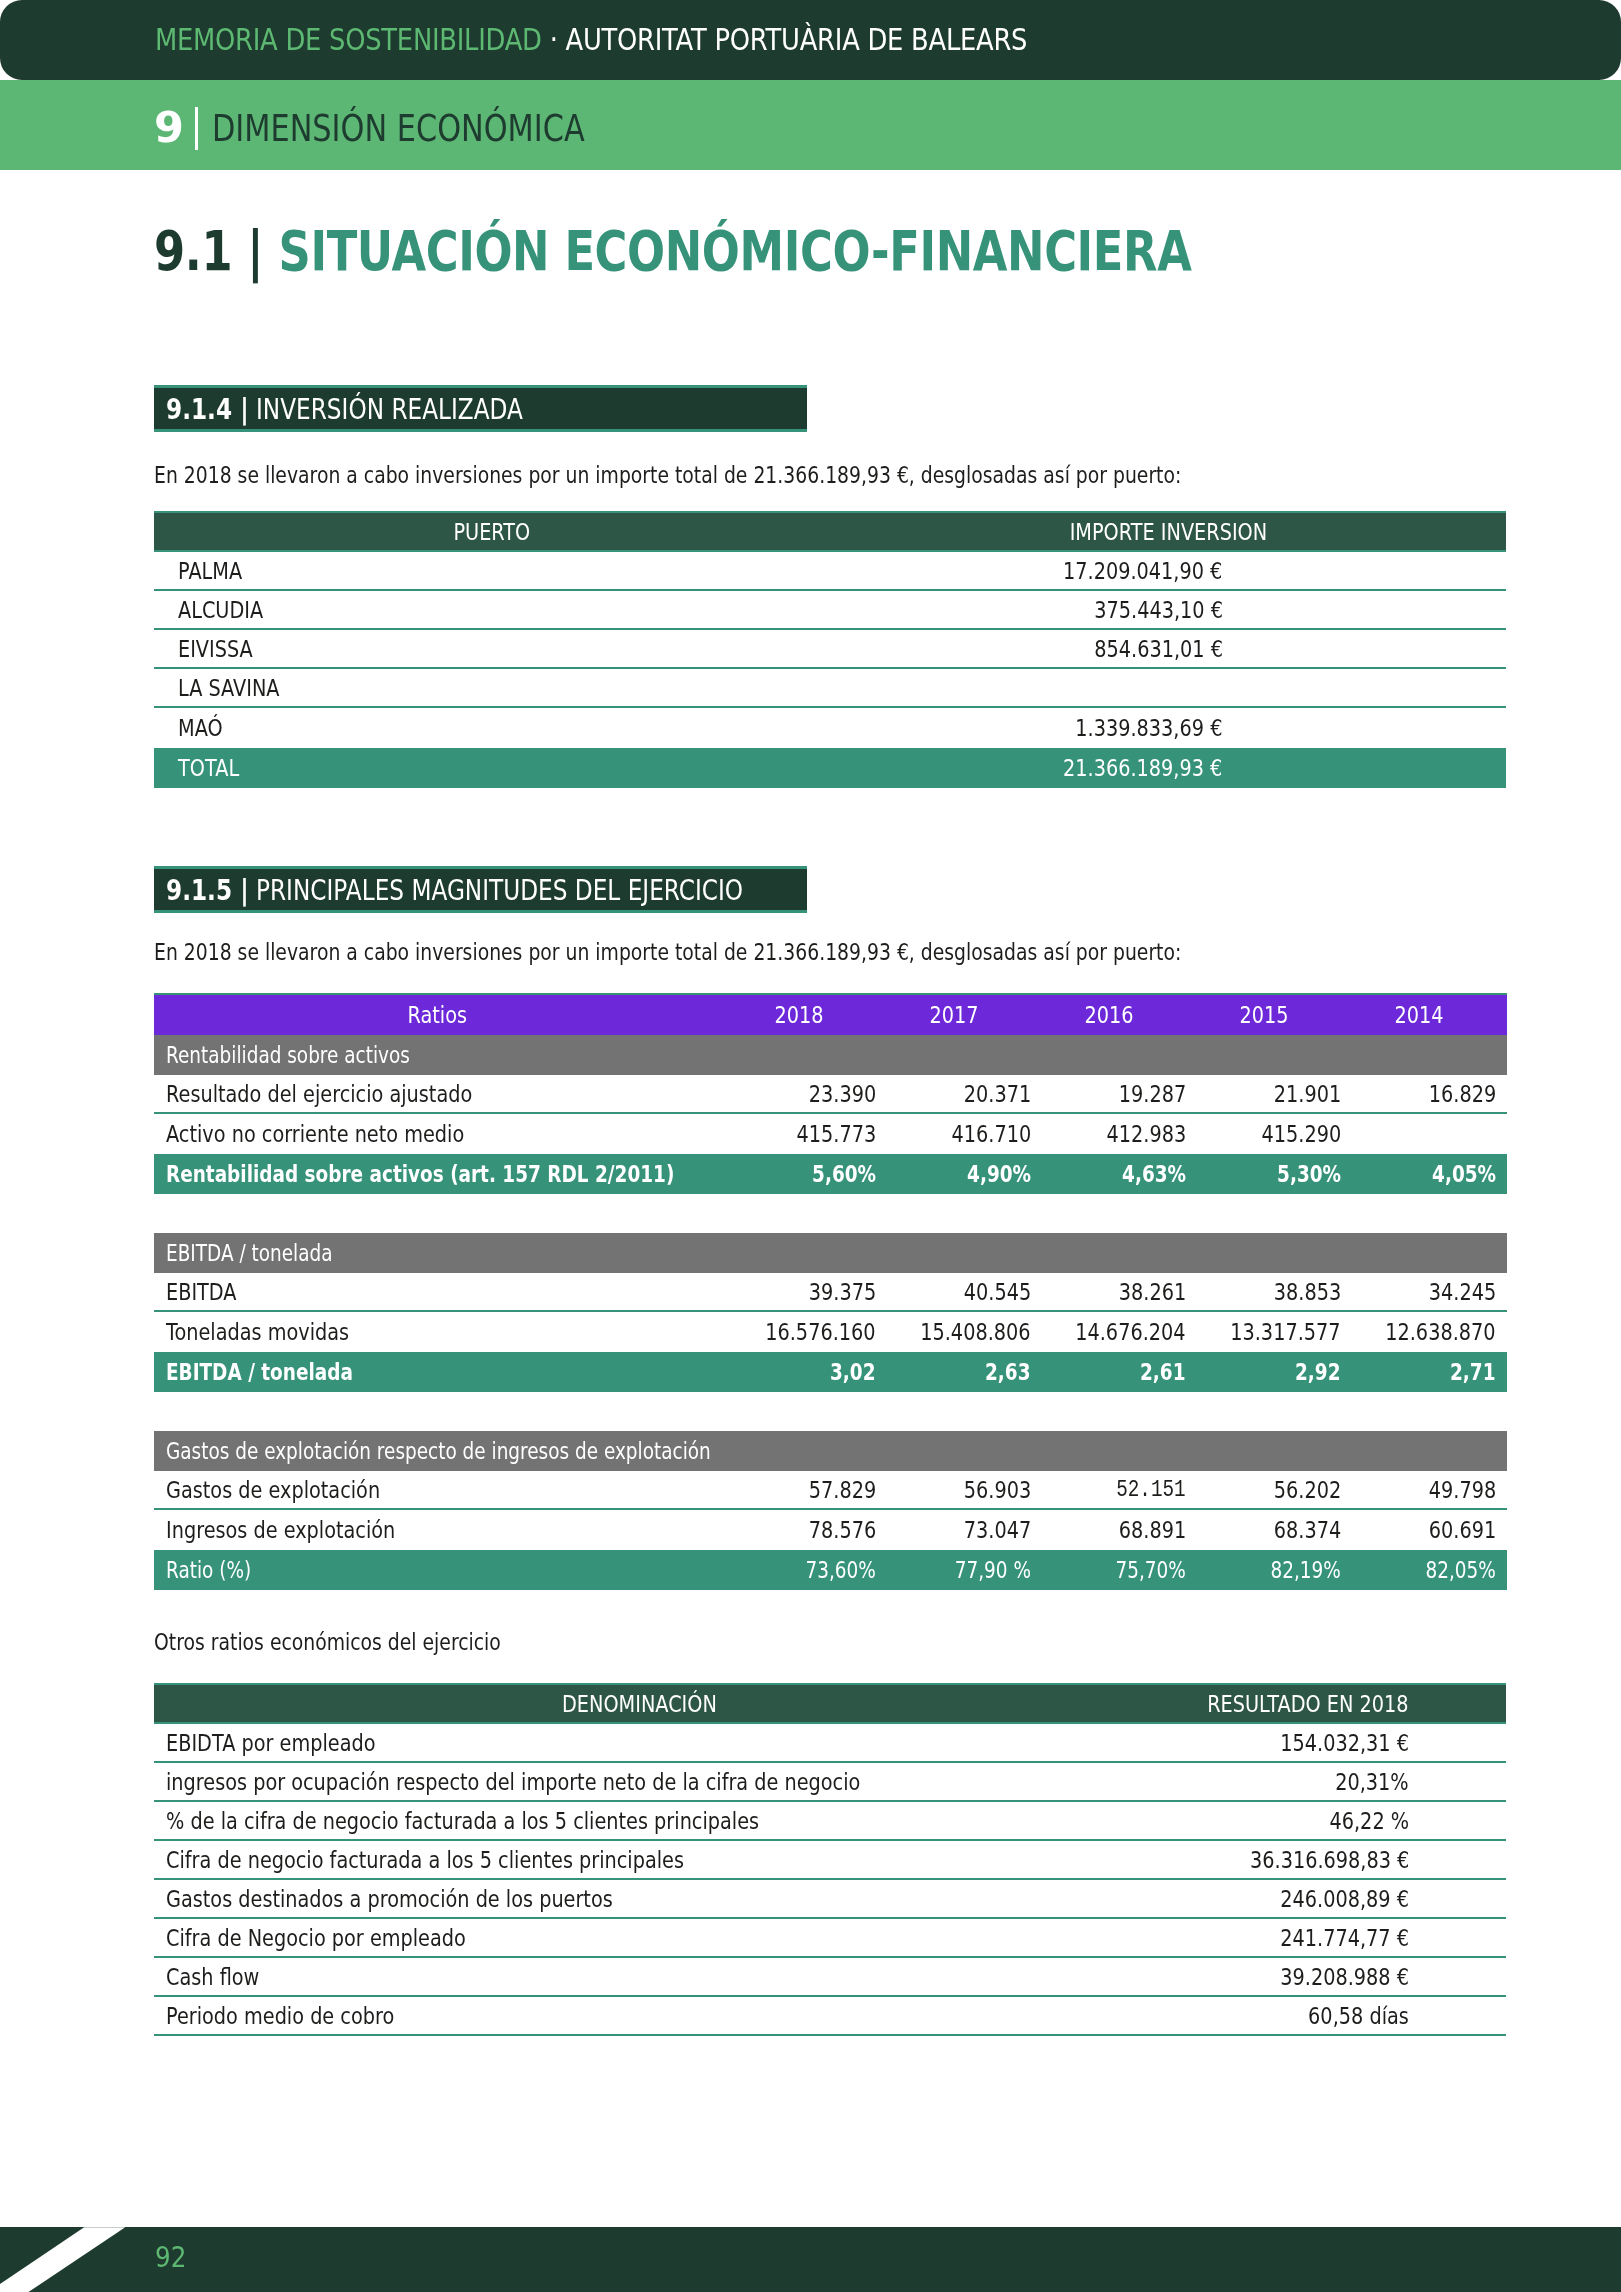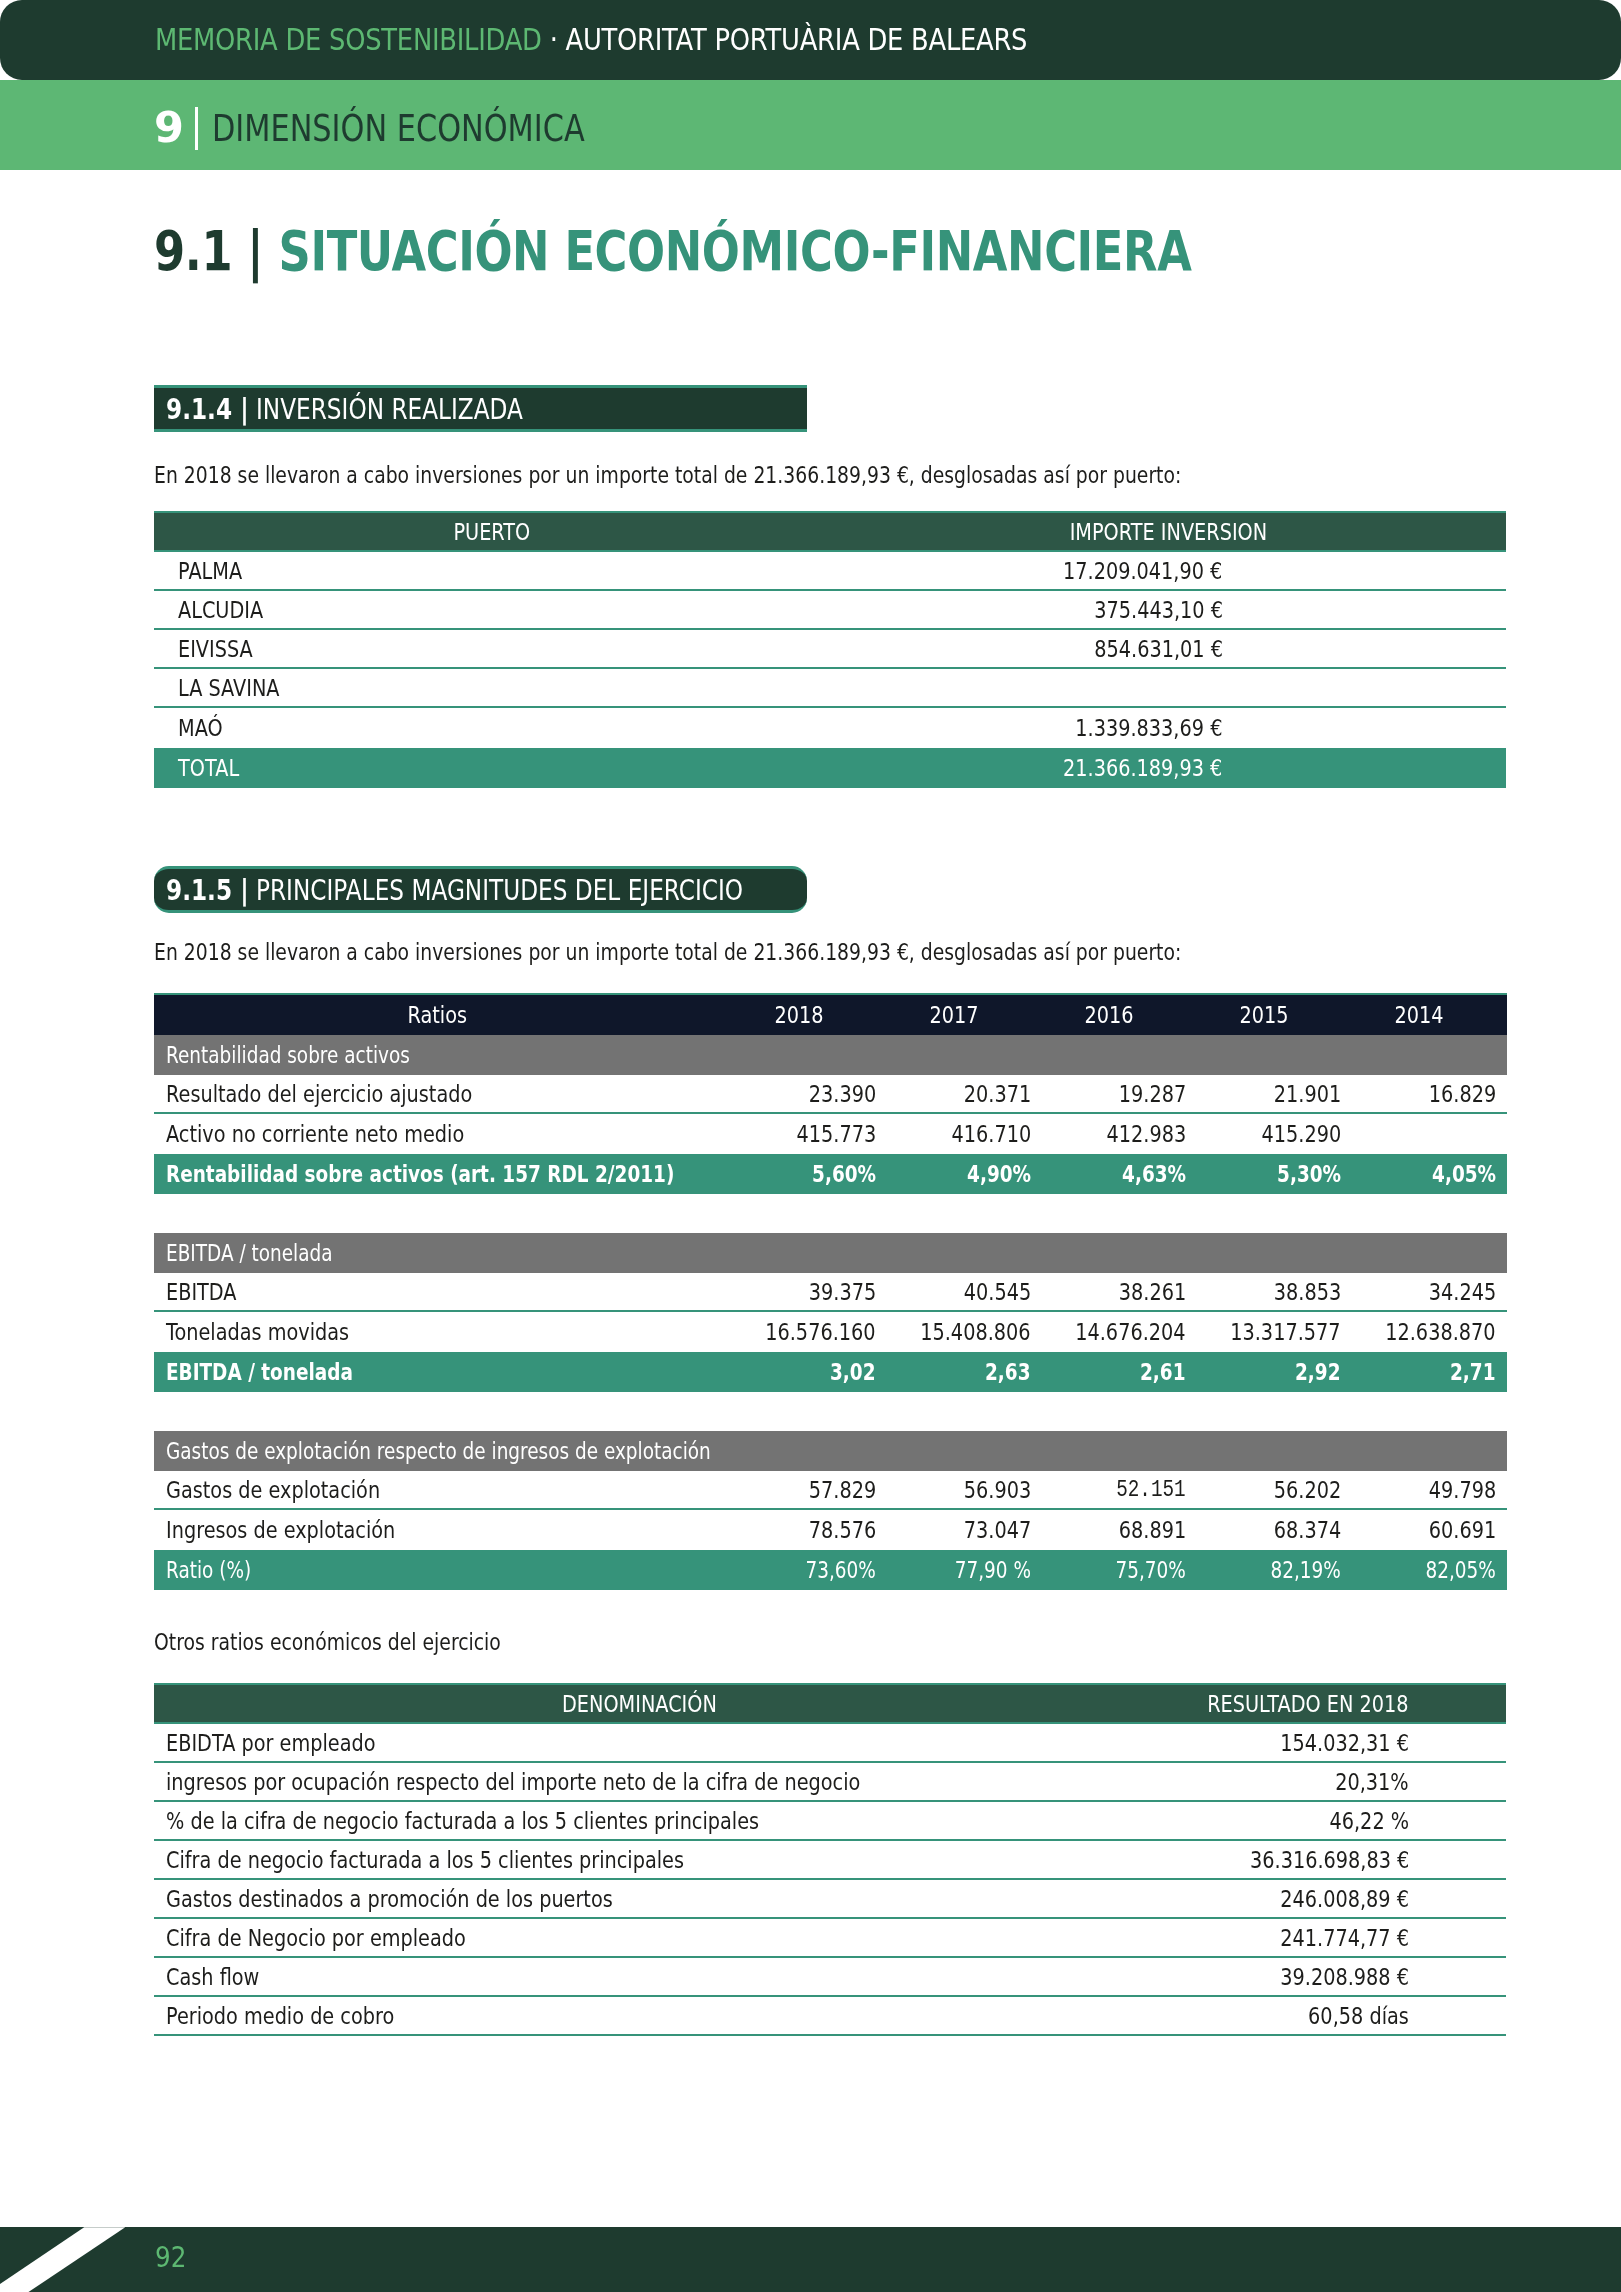--- a/index.html
+++ b/index.html
@@ -26,21 +26,21 @@
             font-family:"DejaVu Sans", sans-serif; transform:scaleX(0.80); transform-origin:left center; }
   .sec .t b { font-weight:bold; }
   .para { position:absolute; left:154px; font-size:23.5px; white-space:nowrap; color:#1d1d1b;
           font-family:"DejaVu Sans", sans-serif; transform:scaleX(0.80); transform-origin:left center; }
   table { position:absolute; left:154px; width:1352px; border-collapse:collapse; table-layout:fixed;
           font-family:"DejaVu Sans", sans-serif; }
   td, th { padding:0; white-space:nowrap; overflow:visible; }
   .cell { display:inline-block; transform:scaleX(0.82); }
   .hdr th { background:#2d5646; color:#fff; font-weight:normal; font-size:23.5px; height:37px;
             border-top:2.9px solid #36937a; border-bottom:2.9px solid #36937a; }
-  .hdr2 th { background:#0f172a; color:#fff; font-weight:normal; font-size:23.5px; height:40px; border-top:2.9px solid #36937a; }
+  .hdr2 th { background:#6d28d9; color:#fff; font-weight:normal; font-size:23.5px; height:40px; border-top:2.9px solid #36937a; }
   .row td { height:37px; font-size:23.5px; border-bottom:2.9px solid #36937a; color:#1d1d1b; }
   .row.nob td { border-bottom:none; height:40px; }
   .tot td { background:#36937a; color:#fff; height:40px; font-size:23.5px; }
   .grp td { background:#737373; color:#fff; height:40px; font-size:22.5px; }
   .res td { background:#36937a; color:#fff; height:40px; font-size:22.5px; }
   .gap td { height:39px; }
   .l { text-align:left; }
   .r { text-align:right; }
   .c { text-align:center; }
   .lcell { transform-origin:left center; }
@@ -113,21 +113,21 @@
         <td></td>
   </tr>
   <tr class="tot">
     <td class="l" style="padding-left:23.5px"><span class="cell lcell">TOTAL</span></td>
     <td class="r"><span class="cell rcell">21.366.189,93 €</span></td>
         <td></td>
   </tr>
 </tbody>
   </table>
 
-<div class="sec" style="top:866px;border-radius:15px;">
+<div class="sec" style="top:866px;">
   <div class="t"><b>9.1.5 |</b> <span>PRINCIPALES MAGNITUDES DEL EJERCICIO</span></div>
 </div>
 <div class="para" style="top:938px;">En 2018 se llevaron a cabo inversiones por un importe total de 21.366.189,93 €, desglosadas así por puerto:</div>
 
 <table style="top:993px;">
   <colgroup>
     <col style="width:567px">
       <col style="width:155px">
       <col style="width:155px">
       <col style="width:155px">

